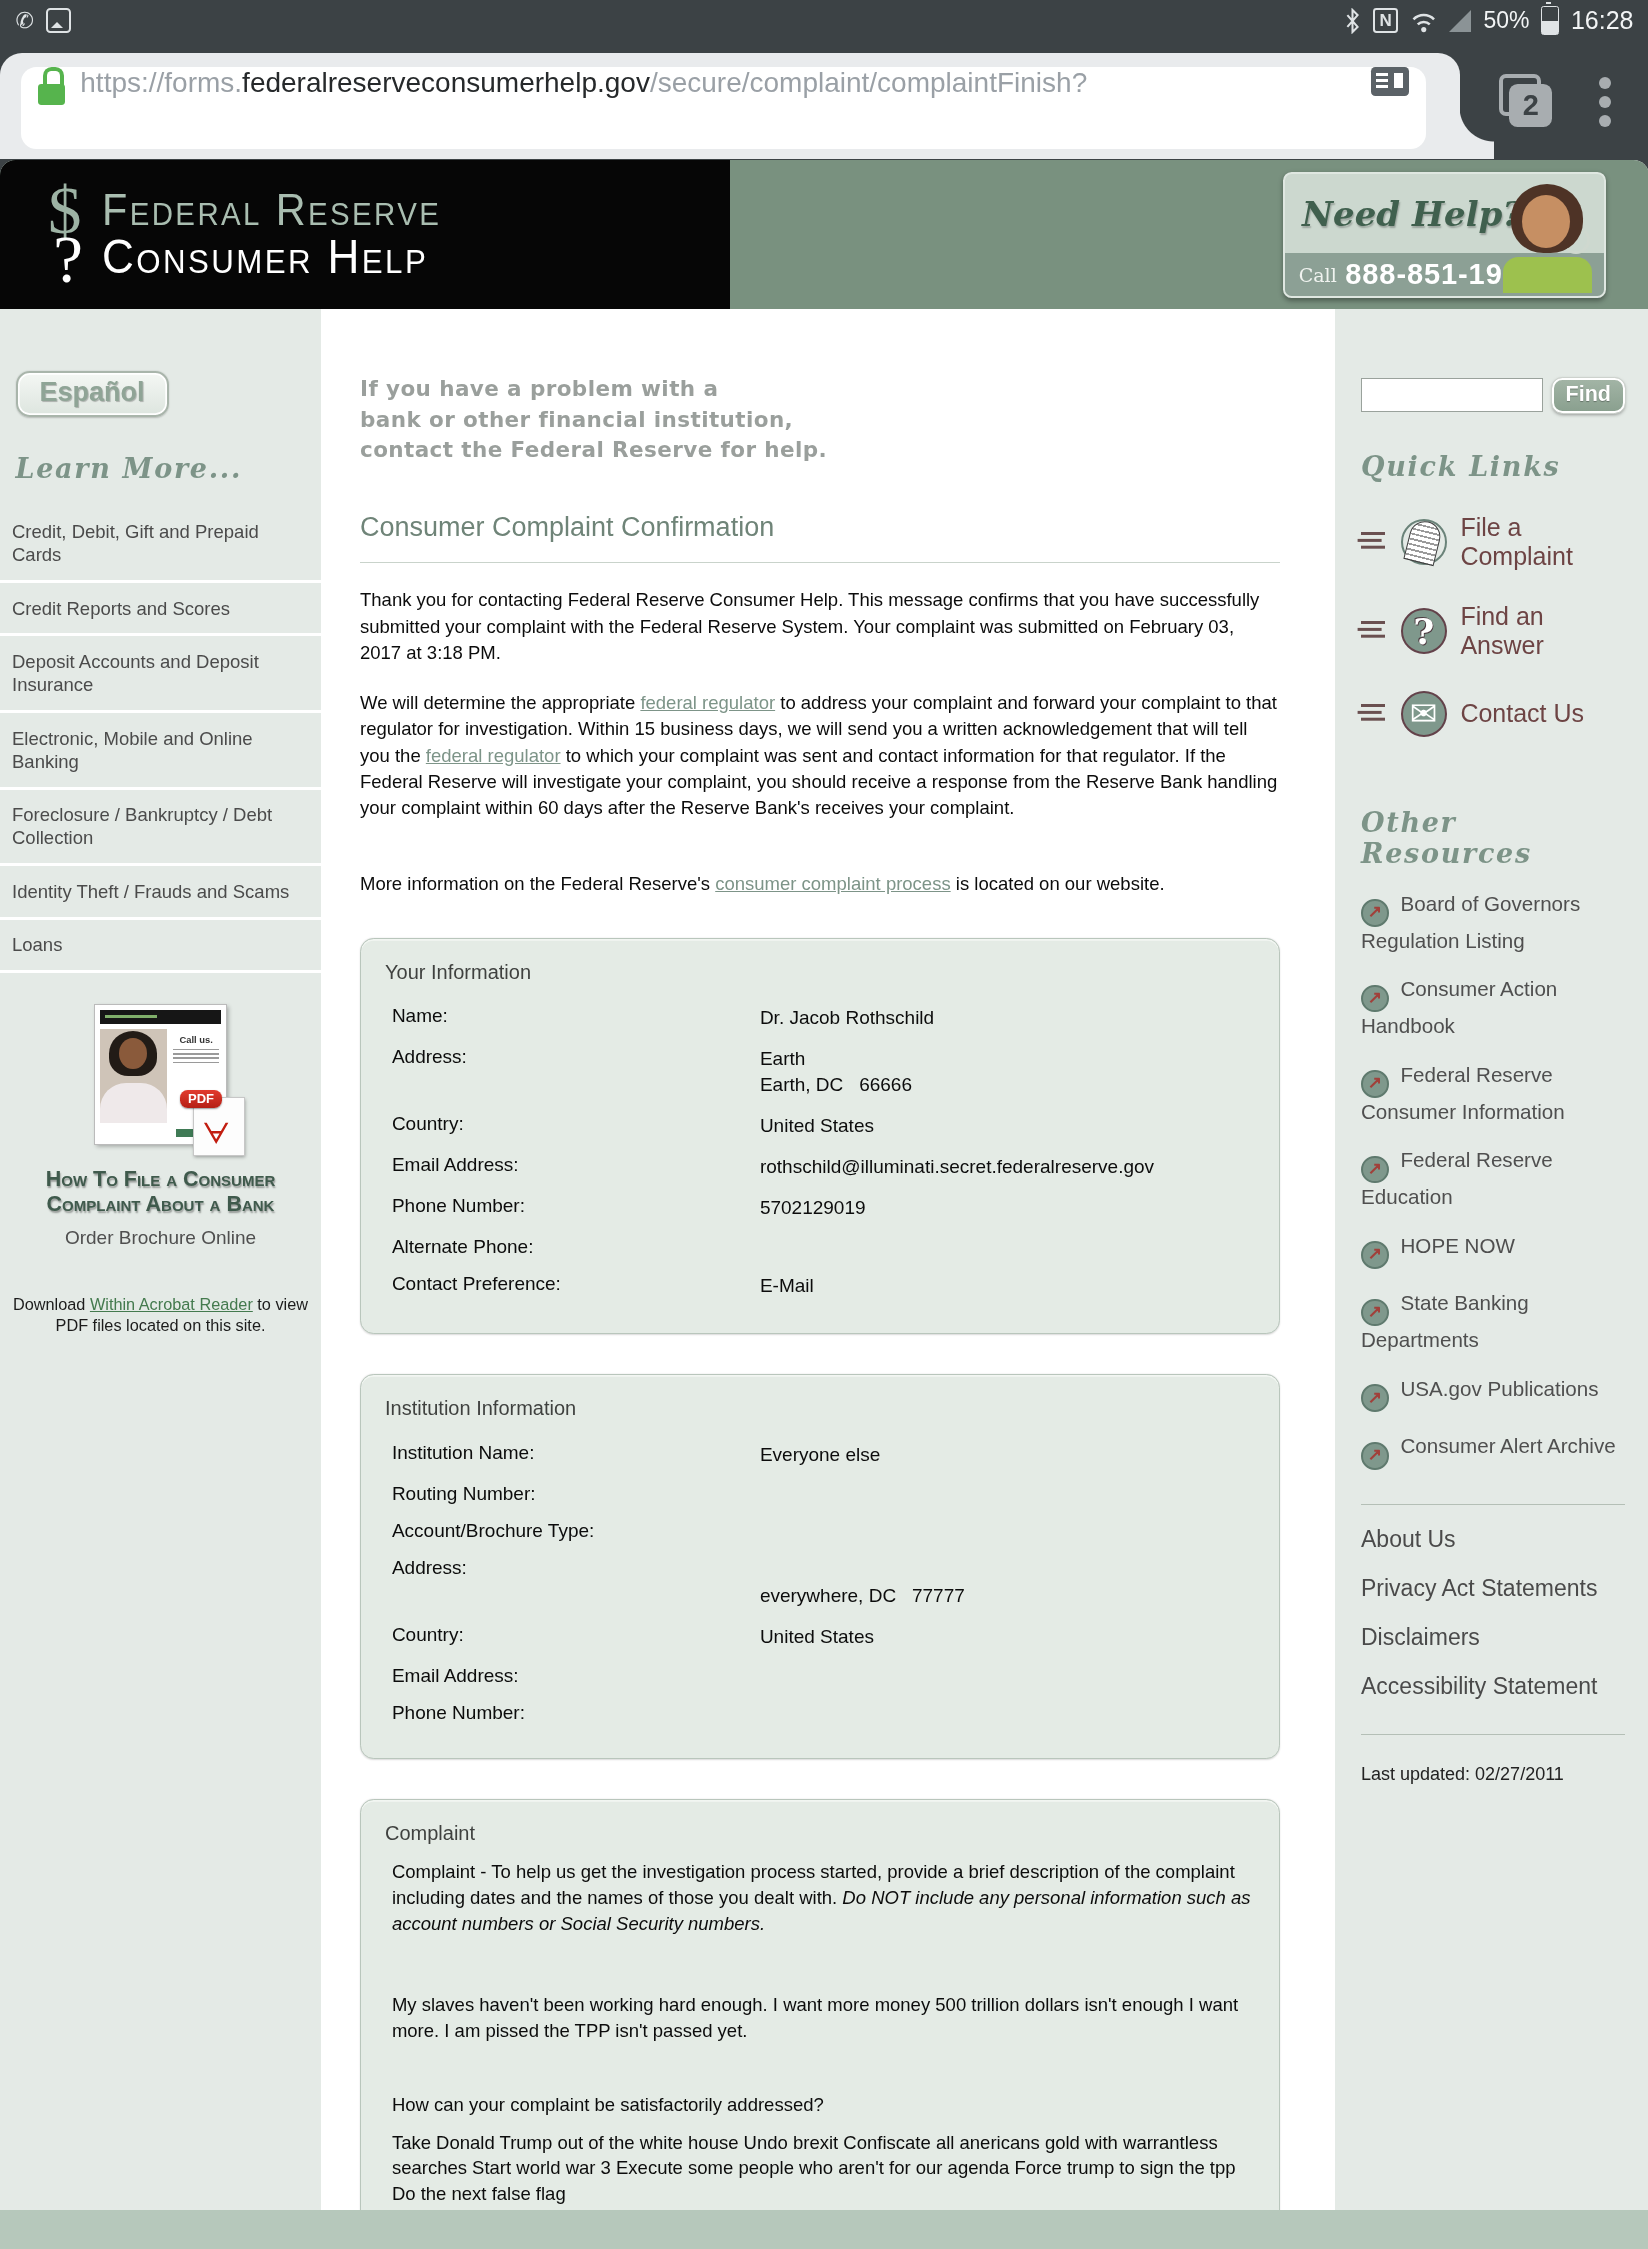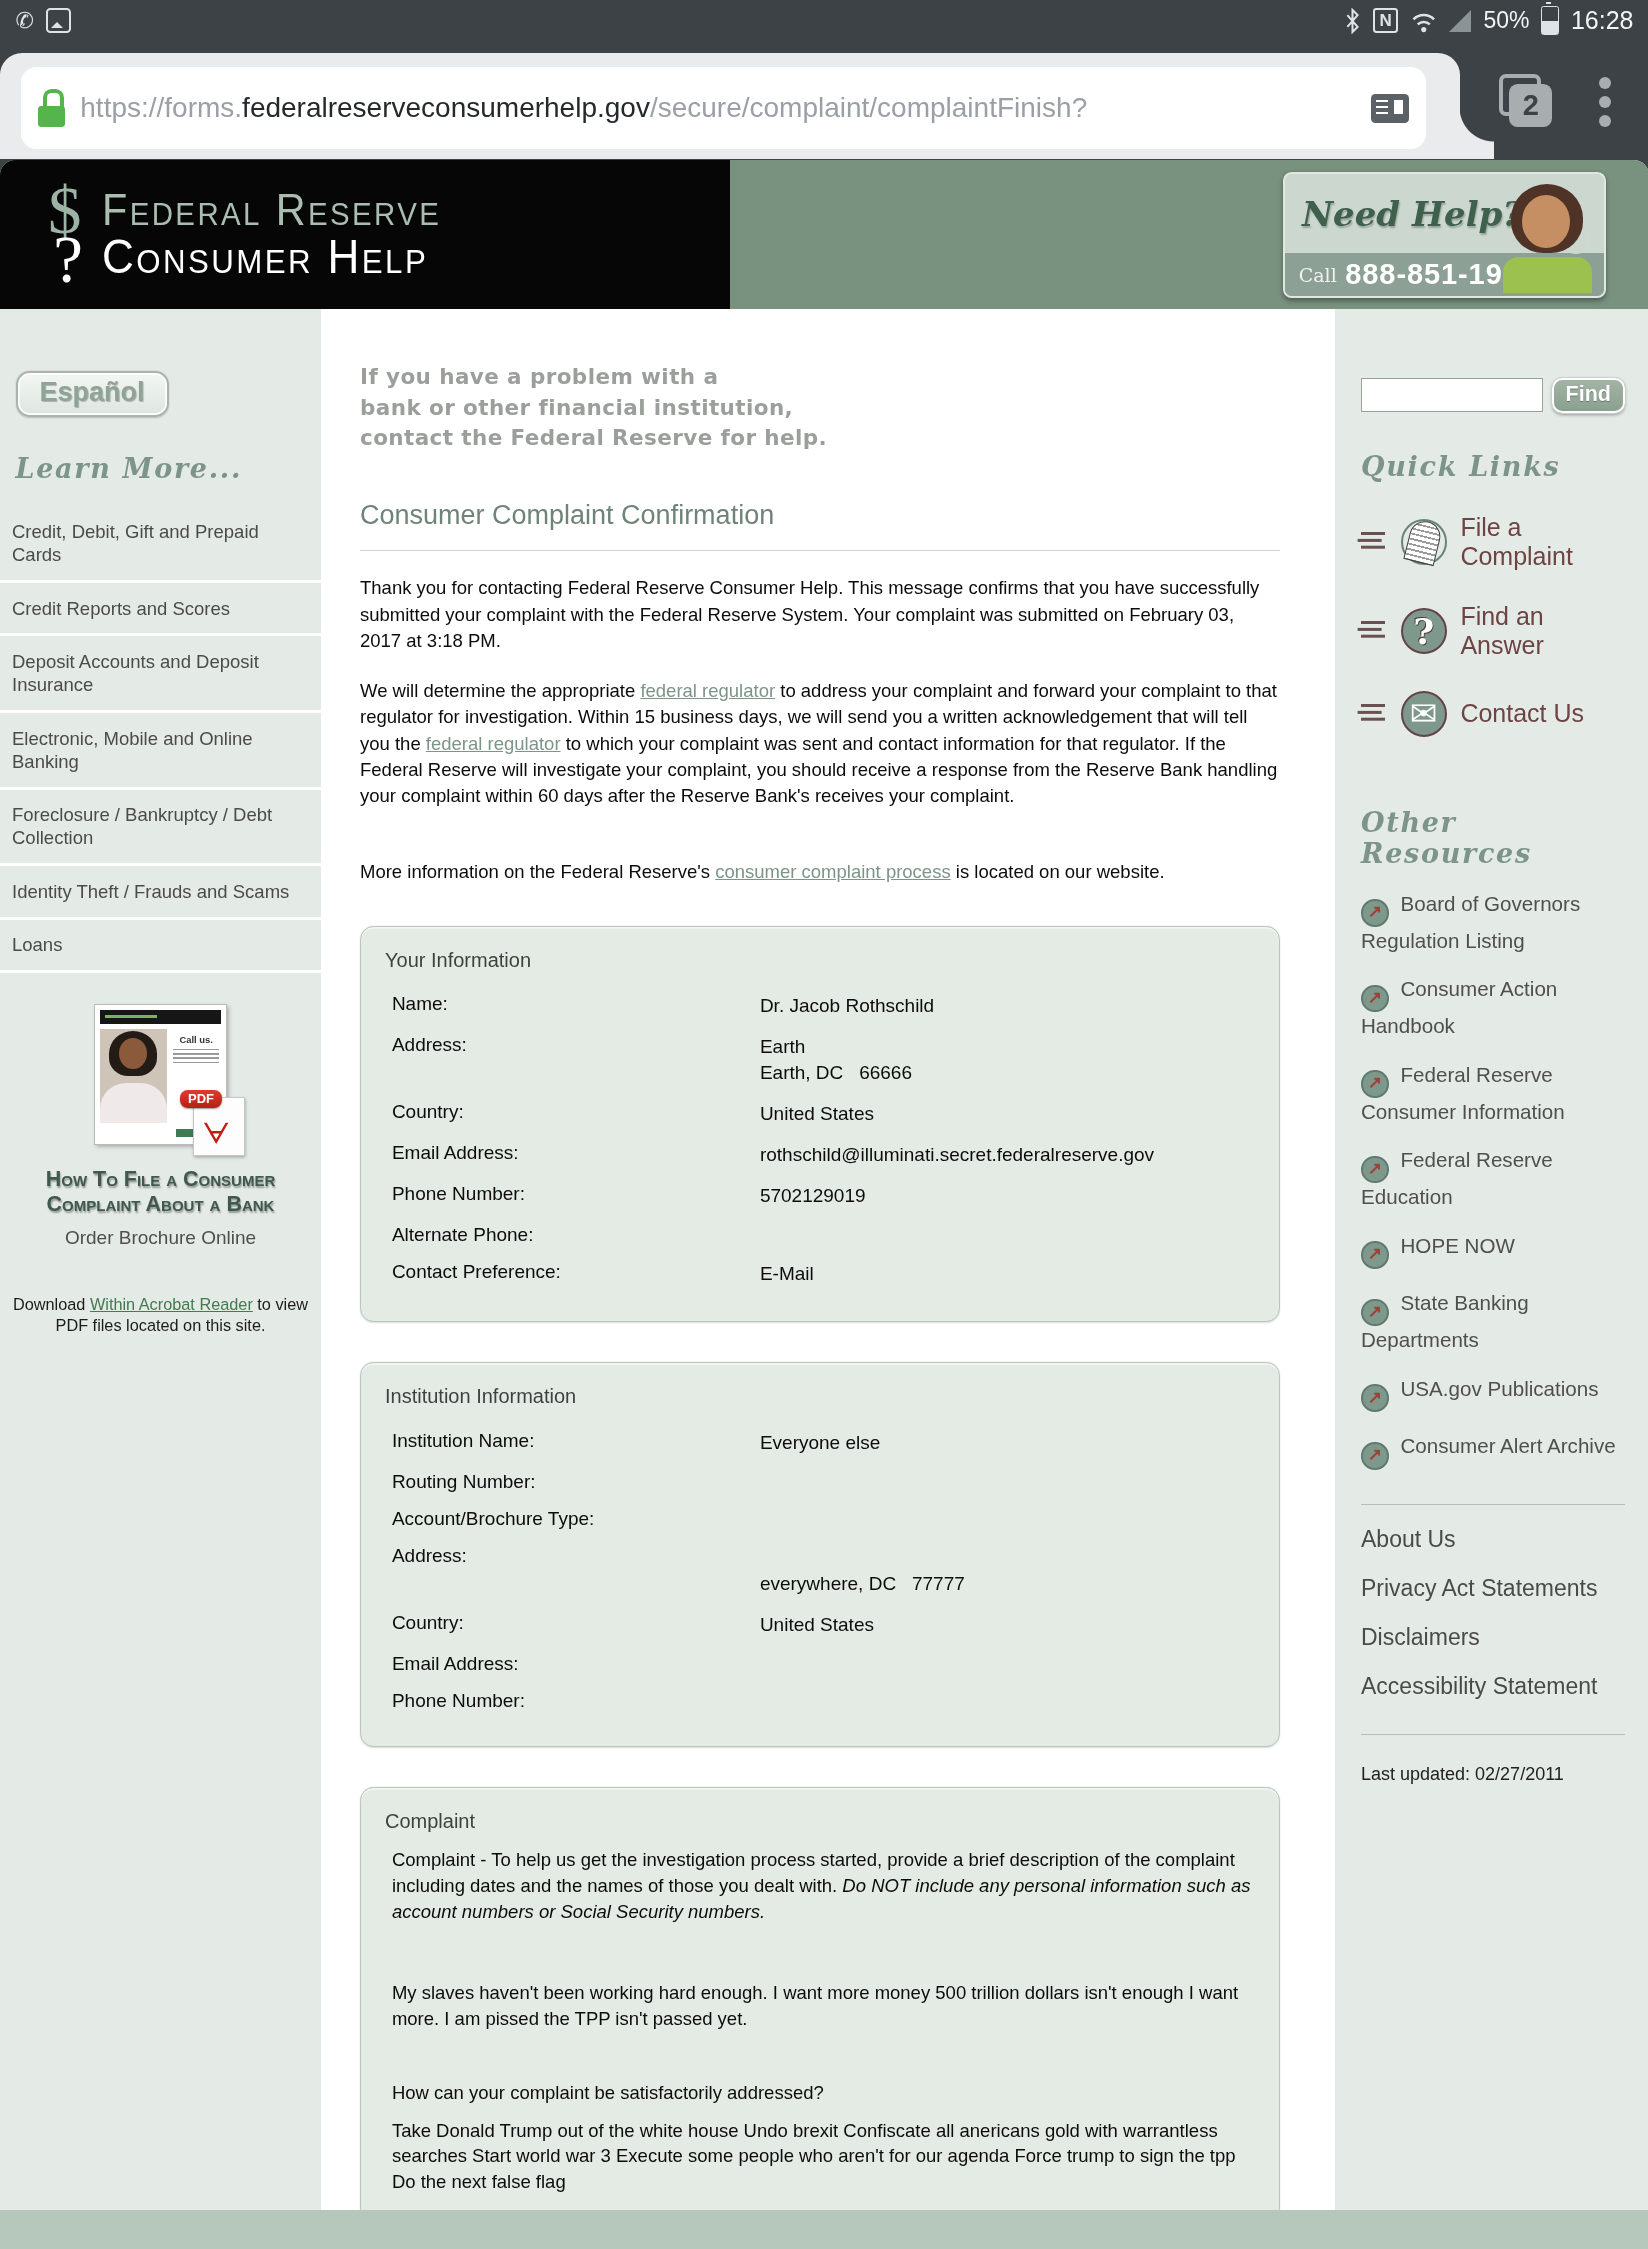--- a/index.html
+++ b/index.html
@@ -23,21 +23,21 @@
   .sb-text{font-size:25px;color:#f2f4f5;}
   .sb-pct{font-size:23px;}
 
   
   .chrome{position:absolute;top:41px;left:0;width:1649px;height:119px;background:#3c4245;}
   .chrome-light{position:absolute;top:12px;left:0;width:1460px;height:106px;background:#e9ebed;
     border-radius:22px 22px 0 0;}
   .chrome-light:after{content:"";position:absolute;right:-34px;bottom:0;width:34px;height:52px;
     background:radial-gradient(circle at 34px 0,transparent 34px,#e9ebed 35px);}
   .url-pill{position:absolute;top:26px;left:20.6px;width:1405px;height:82px;background:#fff;border-radius:15.5px;
-    display:flex;align-items:center;padding:0 17px;box-sizing:border-box;gap:13.7px;}
+    display:flex;align-items:flex-start;padding:0 17px;box-sizing:border-box;gap:13.7px;}
   .lock-ico{width:29px;height:38px;position:relative;flex:0 0 auto;}
   .lock-ico .shackle{position:absolute;top:0;left:5.2px;width:13.7px;height:15.5px;border:4.3px solid #56b44d;
     border-bottom:none;border-radius:8.6px 8.6px 0 0;}
   .lock-ico .bodyy{position:absolute;bottom:0;left:0;width:27.5px;height:20.6px;background:#56b44d;border-radius:3.4px;}
   .url-text{font-size:28px;white-space:nowrap;overflow:hidden;flex:1 1 auto;}
   .url-dim{color:#9aa0a6;}
   .url-dark{color:#26292b;}
   .reader-ico{flex:0 0 auto;width:38px;height:29px;background:#5b6267;border-radius:4.3px;position:relative;}
   .reader-ico:before{content:"";position:absolute;left:5.2px;top:6px;width:12px;height:2.6px;background:#fff;
     box-shadow:0 6px 0 #fff,0 12px 0 #fff;}
@@ -75,21 +75,21 @@
   .agent{position:absolute;right:5.2px;top:8.6px;width:103px;height:110px;}
   .agent .hair{position:absolute;top:1.7px;left:15.5px;width:72px;height:69px;background:#4e3326;border-radius:50% 50% 45% 45%;}
   .agent .face{position:absolute;top:12px;left:26px;width:48px;height:53px;background:#c68f63;border-radius:50%;}
   .agent .shirt{position:absolute;bottom:0;left:6.9px;width:89px;height:36px;background:#9dc14e;border-radius:15.5px 15.5px 0 0;}
   .agent .mic{position:absolute;top:43px;right:8.6px;width:22px;height:22px;border:3.4px solid #cfd8cf;
     border-radius:50%;border-top-color:transparent;border-left-color:transparent;}
 
   
   .cols{position:absolute;top:149px;bottom:40px;left:0;right:0;display:flex;}
   .lsb{width:321px;background:#e4eae6;flex:0 0 auto;box-sizing:border-box;}
-  .mainc{width:1014px;background:#fff;flex:0 0 auto;box-sizing:border-box;padding:0 55px 0 39px;}
+  .mainc{width:1014px;background:#fff;flex:0 0 auto;box-sizing:border-box;padding:12px 55px 0 39px;}
   .rsb{flex:1 1 auto;background:#e4eae6;box-sizing:border-box;padding:0 24px 0 26px;}
 
   .script{font-family:"DejaVu Serif",serif;font-style:italic;font-weight:bold;color:#7d9488;}
 
   
   .btn-espanol{display:inline-block;margin:62px 0 0 15.5px;padding:4.3px 22px 6.9px;border:2.6px solid #a9b5ab;
     border-radius:13.7px;background:linear-gradient(#f4f7f4,#dde5df);color:#8fa496;font-weight:bold;font-size:27px;
     text-shadow:0.9px 0.9px 0.9px rgba(0,0,0,.25);box-shadow:inset 0 0 0 1.7px #fff,0 0.9px 1.7px rgba(0,0,0,.2);}
   .learn-more{margin:36px 0 0 15.5px;font-size:27px;letter-spacing:1.7px;}
   .lnav{list-style:none;margin:22px 0 0;padding:0;}

